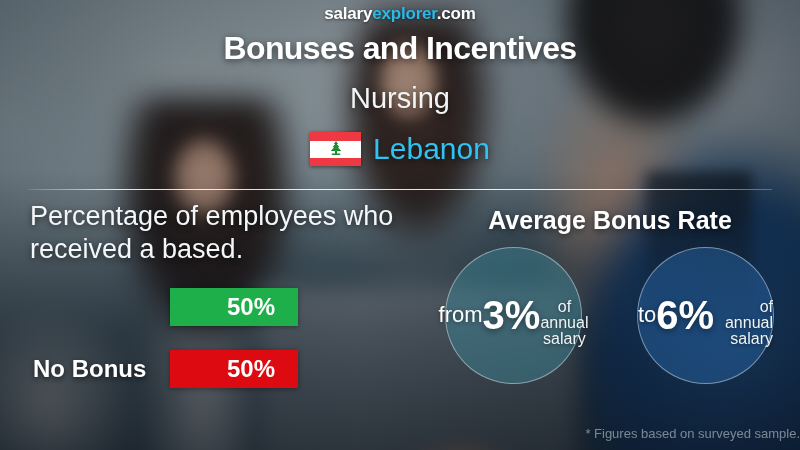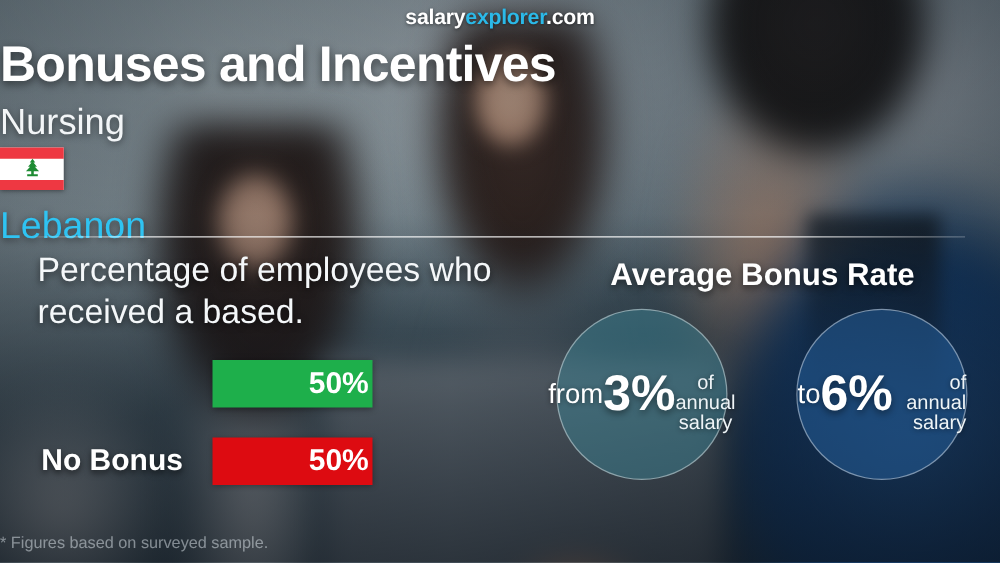--- a/index.html
+++ b/index.html
@@ -90,32 +90,32 @@
 
   .logo{
     position:absolute; top:4px; left:0; width:100%;
     text-align:center; font-size:17px; font-weight:bold; letter-spacing:-.2px;
     color:#ffffff; text-shadow:0 1px 3px rgba(0,0,0,.55);
   }
   .logo .ex{ color:#2bb9e8; }
 
   .title{
     position:absolute; top:30px; left:0; width:100%;
-    font-size:40px; font-weight:bold; color:#ffffff;
+    text-align:center; font-size:32px; font-weight:bold; color:#ffffff;
     letter-spacing:-.6px; text-shadow:0 2px 7px rgba(0,0,0,.55);
   }
   .subtitle{
     position:absolute; top:82px; left:0; width:100%;
-    font-size:29px; font-weight:300; color:#f2f5f7;
+    text-align:center; font-size:29px; font-weight:300; color:#f2f5f7;
     text-shadow:0 2px 6px rgba(0,0,0,.5);
   }
 
   .country-row{
-    position:absolute; top:118px; left:0; width:100%;
-    display:flex; align-items:flex-start; justify-content:center; gap:12px;flex-direction:column;
+    position:absolute; top:132px; left:0; width:100%;
+    display:flex; align-items:flex-end; justify-content:center; gap:12px;
   }
   .flag{
     width:51px; height:34px; position:relative; display:block;
     background:#ffffff; box-shadow:0 1px 4px rgba(0,0,0,.5);
   }
   .flag .stripe-t,.flag .stripe-b{ position:absolute; left:0; width:100%; height:25%; background:#ee3842; }
   .flag .stripe-t{ top:0; } .flag .stripe-b{ bottom:0; }
   .flag .cedar{
     position:absolute; left:50%; top:50%; transform:translate(-50%,-50%);
     width:22px; height:17px;
@@ -139,21 +139,21 @@
   .bars{ position:absolute; top:288px; left:30px; width:280px; }
   .bar-row{ position:relative; height:38px; margin-bottom:24px; }
   .bar-label{
     position:absolute; left:3px; top:50%; transform:translateY(-50%);
     font-size:24px; font-weight:bold; color:#ffffff;
     text-shadow:0 2px 5px rgba(0,0,0,.6); white-space:nowrap;
   }
   .bar-fill{
     position:absolute; left:140px; top:0; width:128px; height:38px;
     display:flex; align-items:center; justify-content:flex-end;
-    padding-right:3px; box-shadow:0 1px 5px rgba(0,0,0,.4);
+    padding-right:23px; box-shadow:0 1px 5px rgba(0,0,0,.4);
   }
   .bar-value{ font-size:24px; font-weight:bold; color:#ffffff; }
 
   .right-title{
     position:absolute; top:206px; left:440px; width:340px;
     text-align:center; font-size:25px; font-weight:bold; color:#ffffff;
     text-shadow:0 2px 6px rgba(0,0,0,.55);
   }
 
   .circles{ position:absolute; top:247px; left:440px; width:340px; height:140px; }
@@ -164,21 +164,21 @@
     text-align:center;
   }
   .bubble.left{ left:5px;  background:rgba(62,135,152,.46); }
   .bubble.right{ right:6px; background:rgba(38,97,160,.50);text-align:right; }
   .bub-pre{ font-size:22px; font-weight:300; color:#ffffff; line-height:1; margin-bottom:2px; text-shadow:0 1px 4px rgba(0,0,0,.45); }
   .bub-val{ font-size:40px; font-weight:bold; color:#ffffff; line-height:1.02; text-shadow:0 2px 6px rgba(0,0,0,.45); }
   .bub-sub{ font-size:16px; font-weight:300; color:#eef4f7; line-height:1; margin-top:15px; text-shadow:0 1px 4px rgba(0,0,0,.45); }
 
   .footnote{
     position:absolute; bottom:9px; left:0; width:100%;
-    text-align:left; font-size:13px; font-weight:300; color:rgba(226,234,240,.50);
+    text-align:right; font-size:13px; font-weight:300; color:rgba(226,234,240,.50);
   }
 </style>
 </head>
 <body>
 
 <div id="bg">
   <div class="layer bgbase"></div>
   <div class="layer">
     <div class="whitecoat"></div>
     <div class="person-a"></div>

